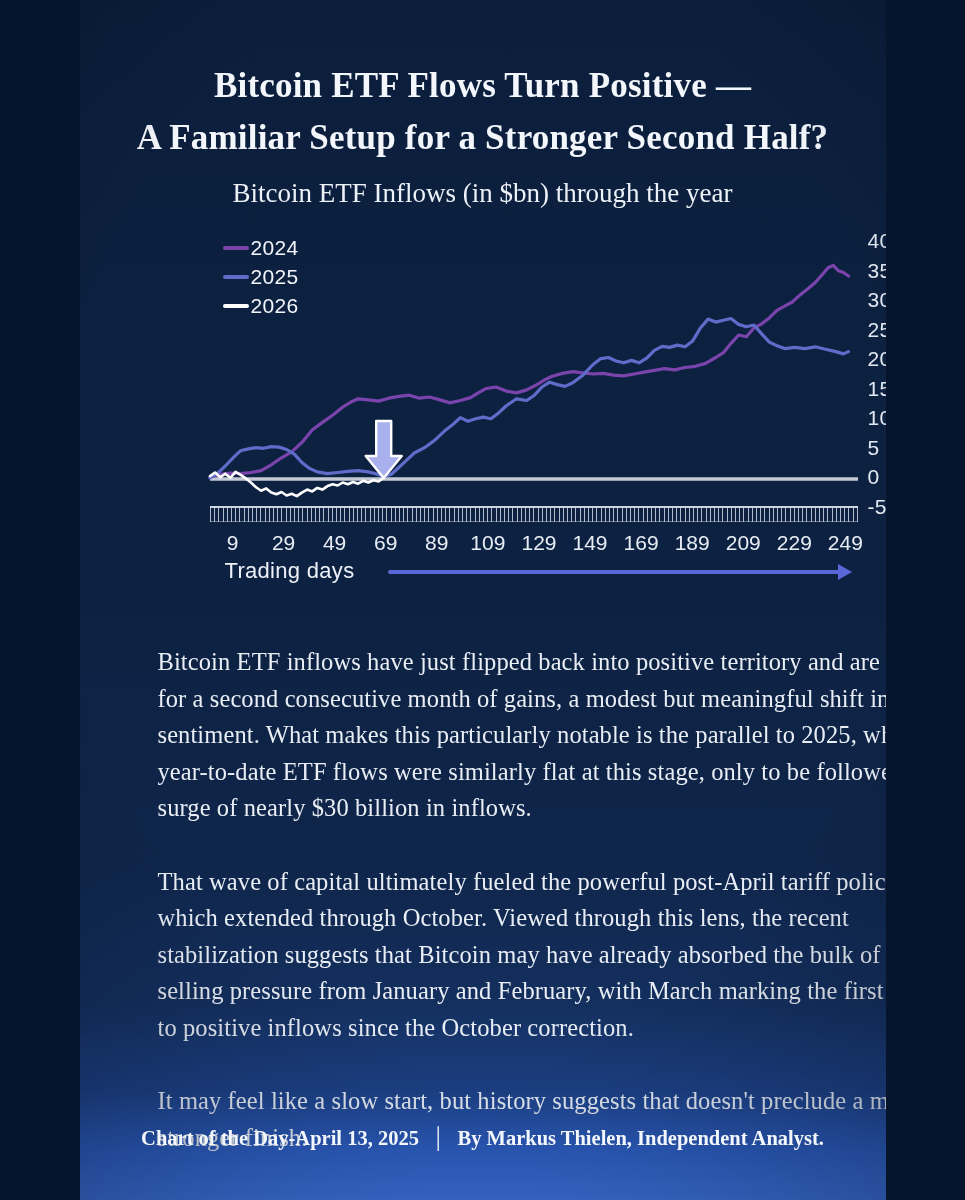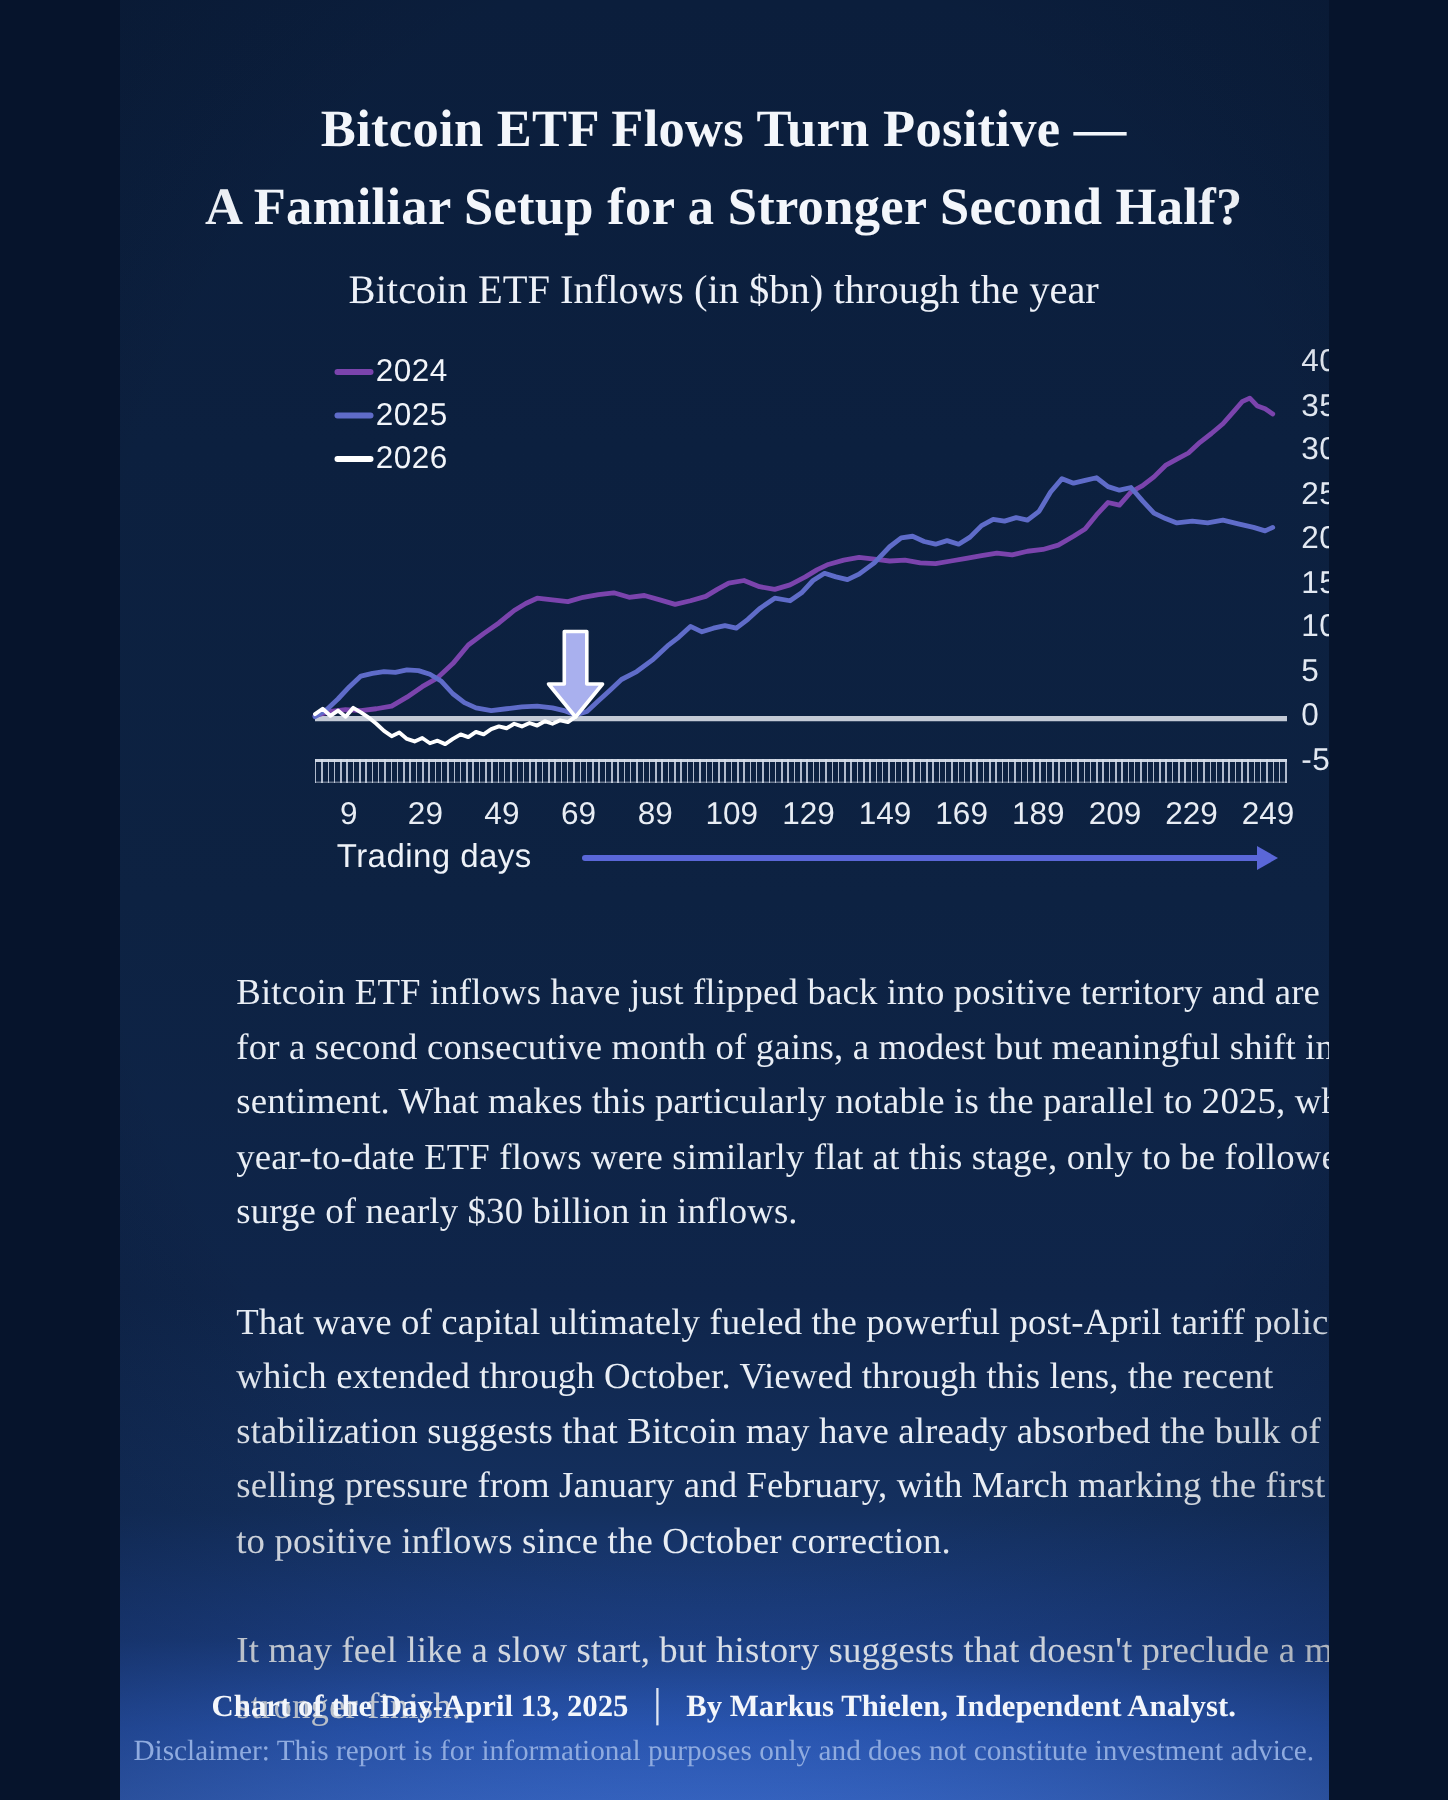--- a/index.html
+++ b/index.html
@@ -133,16 +133,15 @@
   <div class="body-text">
     <p>Bitcoin ETF inflows have just flipped back into positive territory and are on track for a second consecutive month of gains, a modest but meaningful shift in sentiment. What makes this particularly notable is the parallel to 2025, when year-to-date ETF flows were similarly flat at this stage, only to be followed by a surge of nearly $30 billion in inflows.</p>
     <p>That wave of capital ultimately fueled the powerful post-April tariff policy rally, which extended through October. Viewed through this lens, the recent stabilization suggests that Bitcoin may have already absorbed the bulk of the selling pressure from January and February, with March marking the first return to positive inflows since the October correction.</p>
     <p>It may feel like a slow start, but history suggests that doesn't preclude a much stronger finish.</p>
   </div>
 
   <div class="footer">
     <div class="credit">
       <span>Chart of the Day-April 13, 2025</span><span class="sep">│</span><span>By Markus Thielen, Independent Analyst.</span>
     </div>
-    <div class="disclaimer">Disclaimer: This report is for informational purposes only and does not constitute investment advice.</div>
   </div>
 
 </div>
 
 </body></html>

